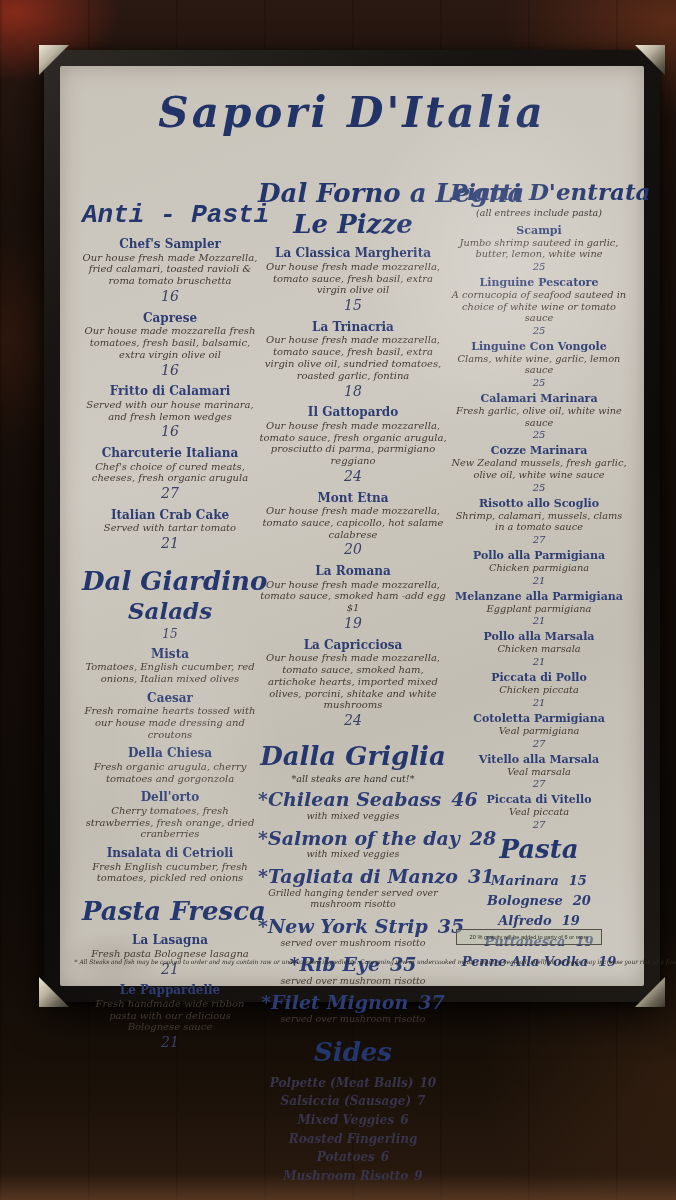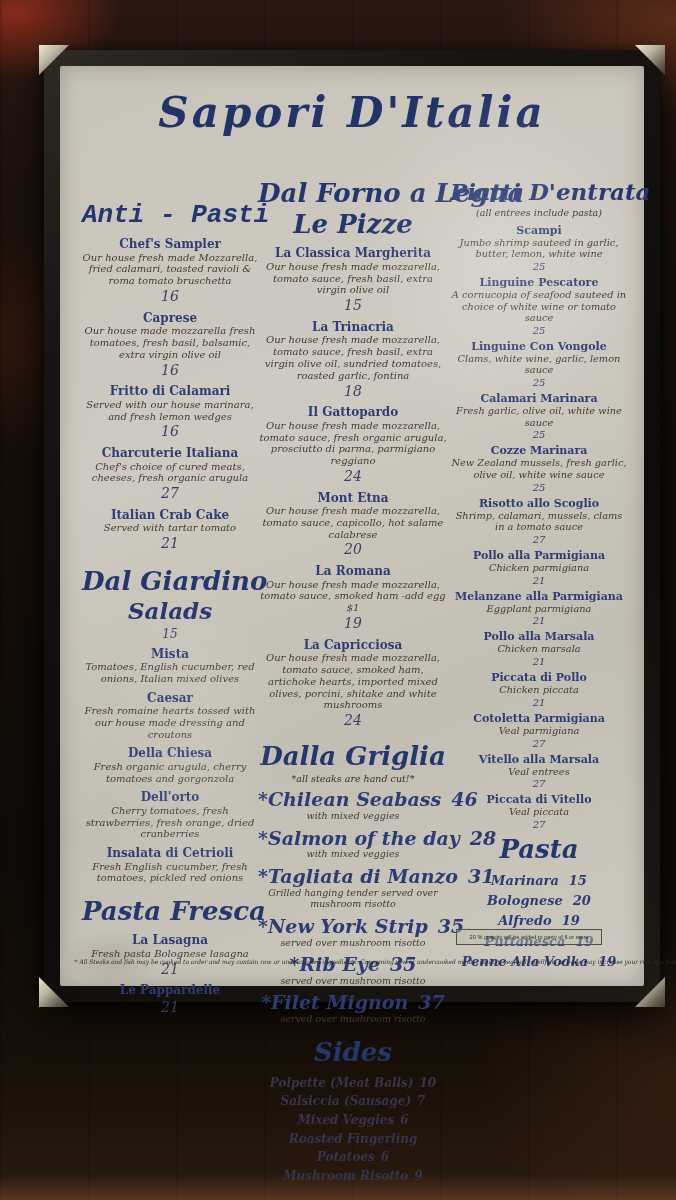--- a/index.html
+++ b/index.html
@@ -171,20 +171,21 @@
       <h2 class="sect s26 gap12">Pasta Fresca</h2>
       <div class="items">
   <div class="mi">
     <div class="mi-name">La Lasagna</div>
     <div class="mi-desc">Fresh pasta Bolognese lasagna</div>
     <div class="mi-price">21</div>
   </div>
 
   <div class="mi">
     <div class="mi-name">Le Pappardelle</div>
+    <div class="mi-desc">Fresh handmade wide ribbon pasta with our delicious Bolognese sauce</div>
     <div class="mi-price">21</div>
   </div>
 </div>
     </div>
 
     <div class="col col2">
       <h2 class="sect s26">Dal Forno a Legna</h2>
       <h2 class="sect s26">Le Pizze</h2>
       <div class="items pizze-items">
   <div class="mi">
@@ -337,21 +338,21 @@
   </div>
 
   <div class="mi">
     <div class="mi-name">Cotoletta Parmigiana</div>
     <div class="mi-desc">Veal parmigiana</div>
     <div class="mi-price">27</div>
   </div>
 
   <div class="mi">
     <div class="mi-name">Vitello alla Marsala</div>
-    <div class="mi-desc">Veal entrees</div>
+    <div class="mi-desc">Veal marsala</div>
     <div class="mi-price">27</div>
   </div>
 
   <div class="mi">
     <div class="mi-name">Piccata di Vitello</div>
     <div class="mi-desc">Veal piccata</div>
     <div class="mi-price">27</div>
   </div>
 </div>
 

